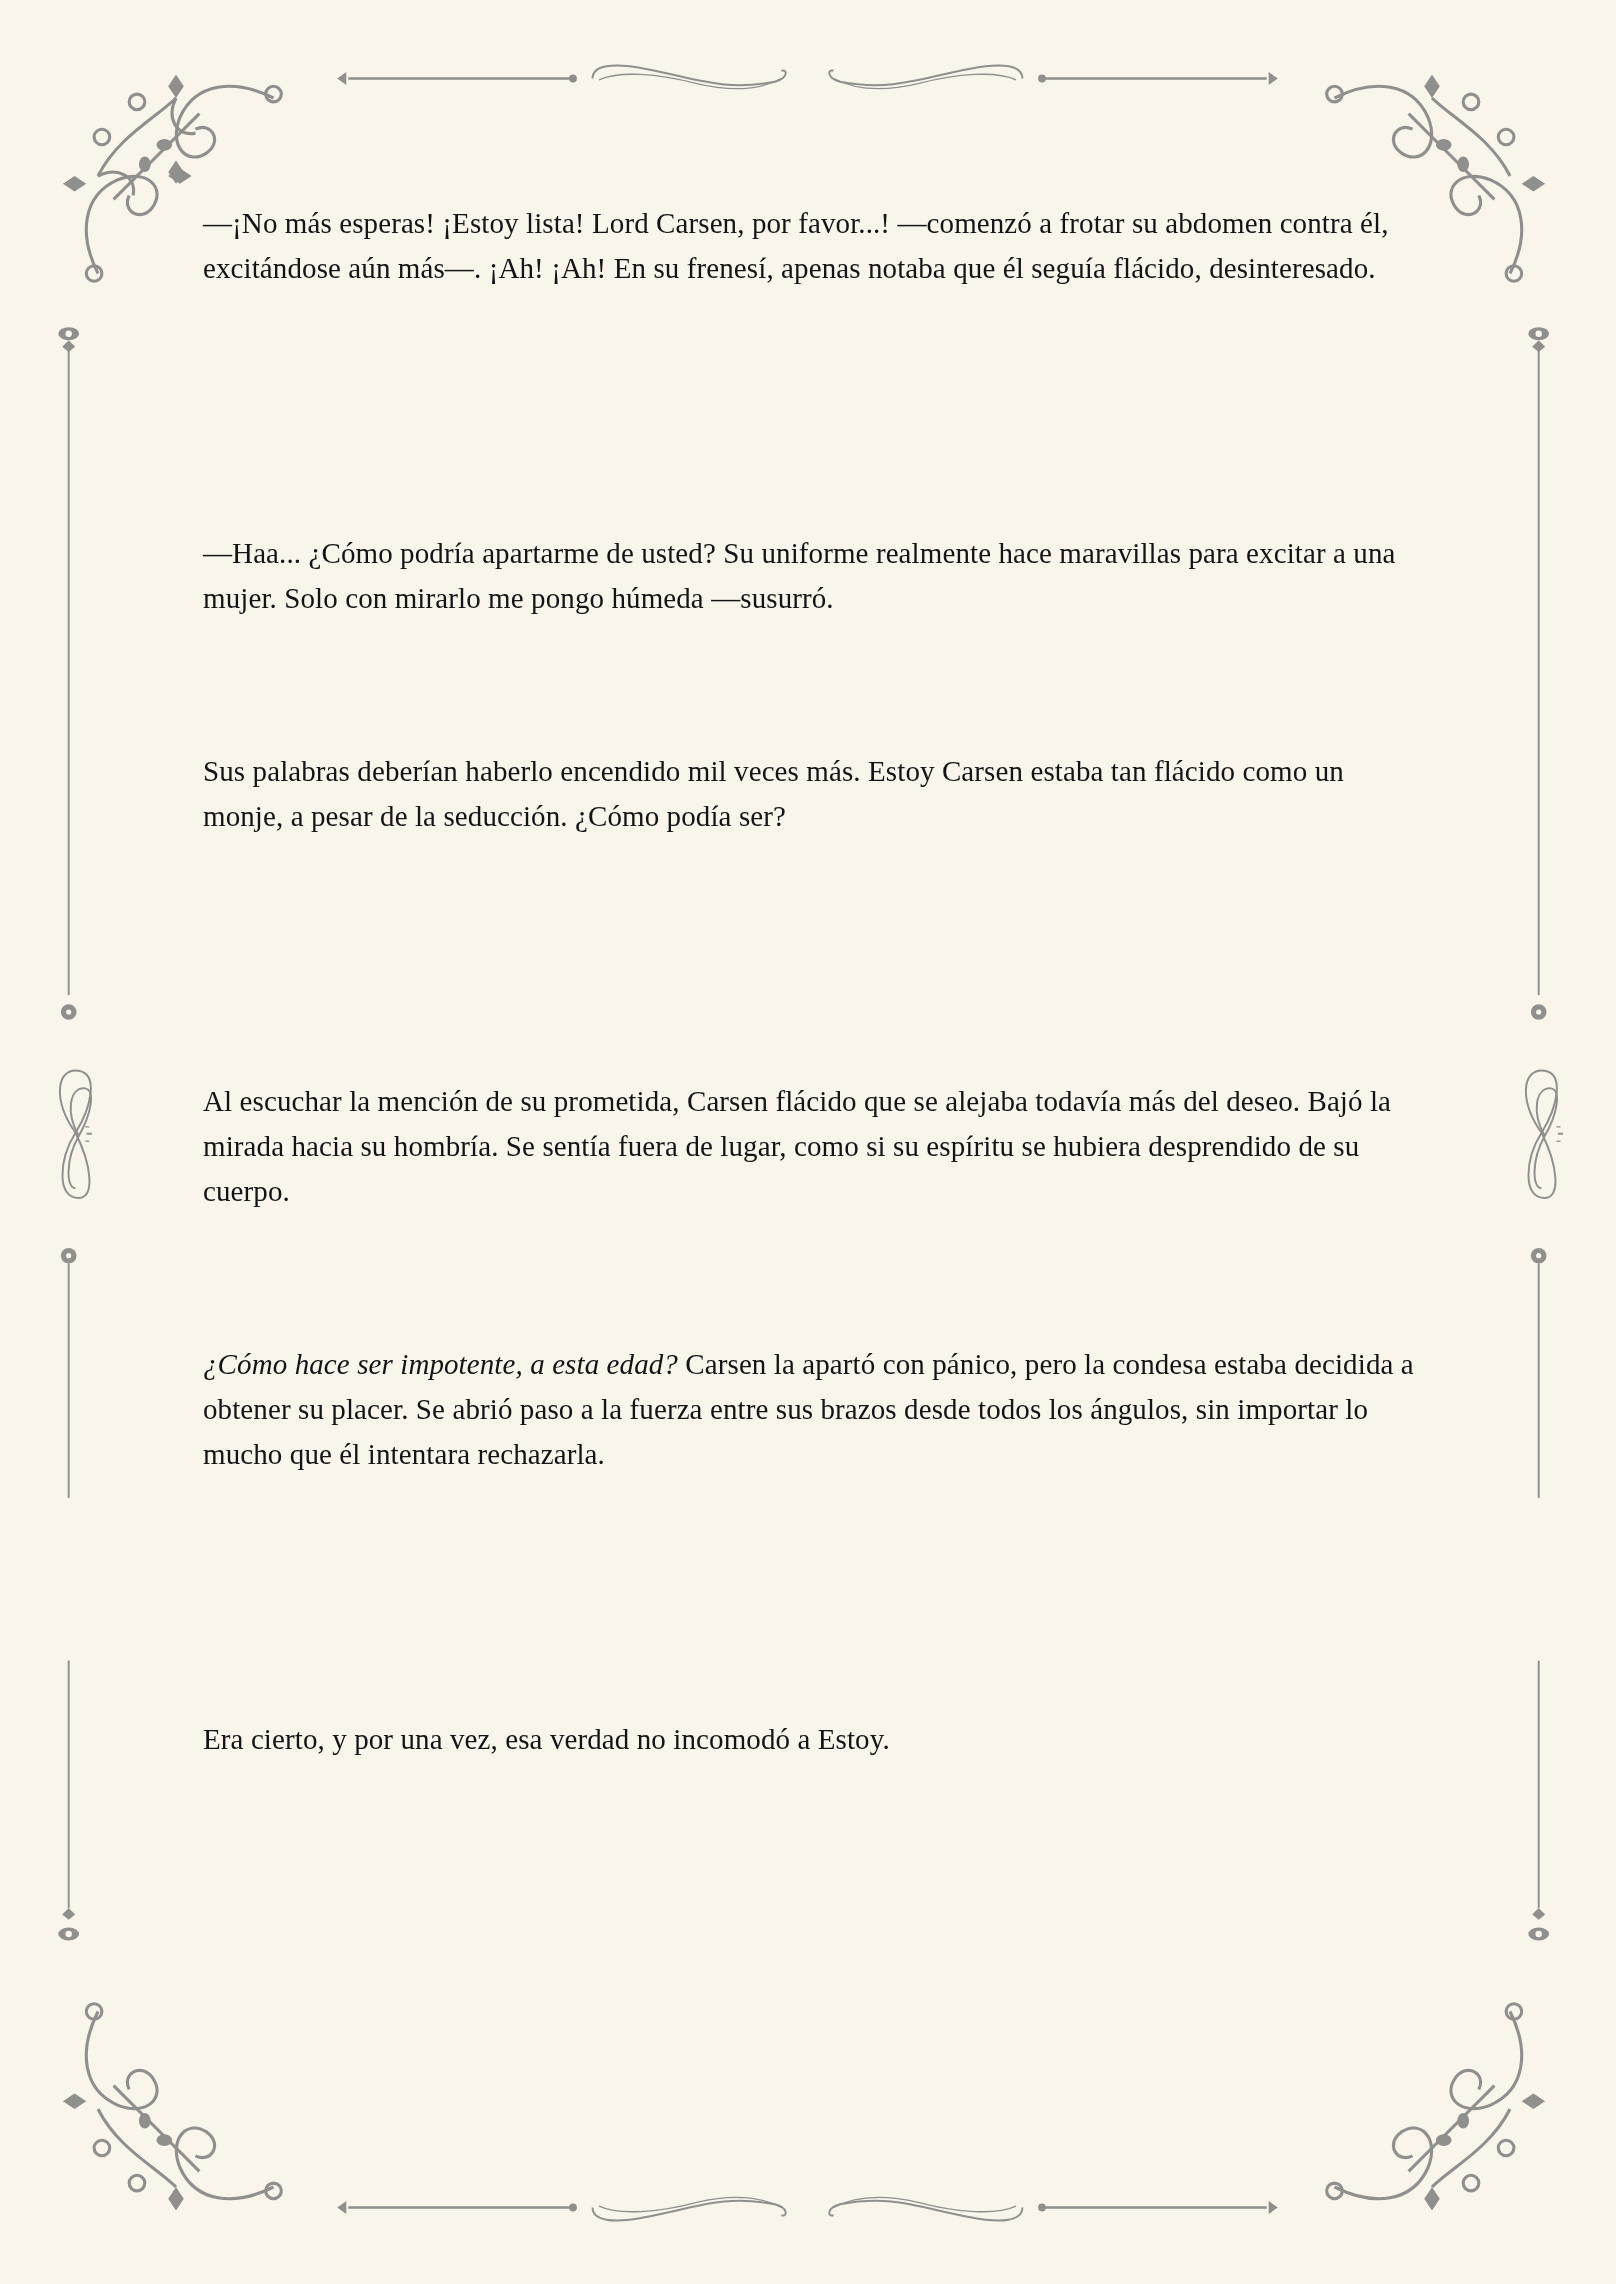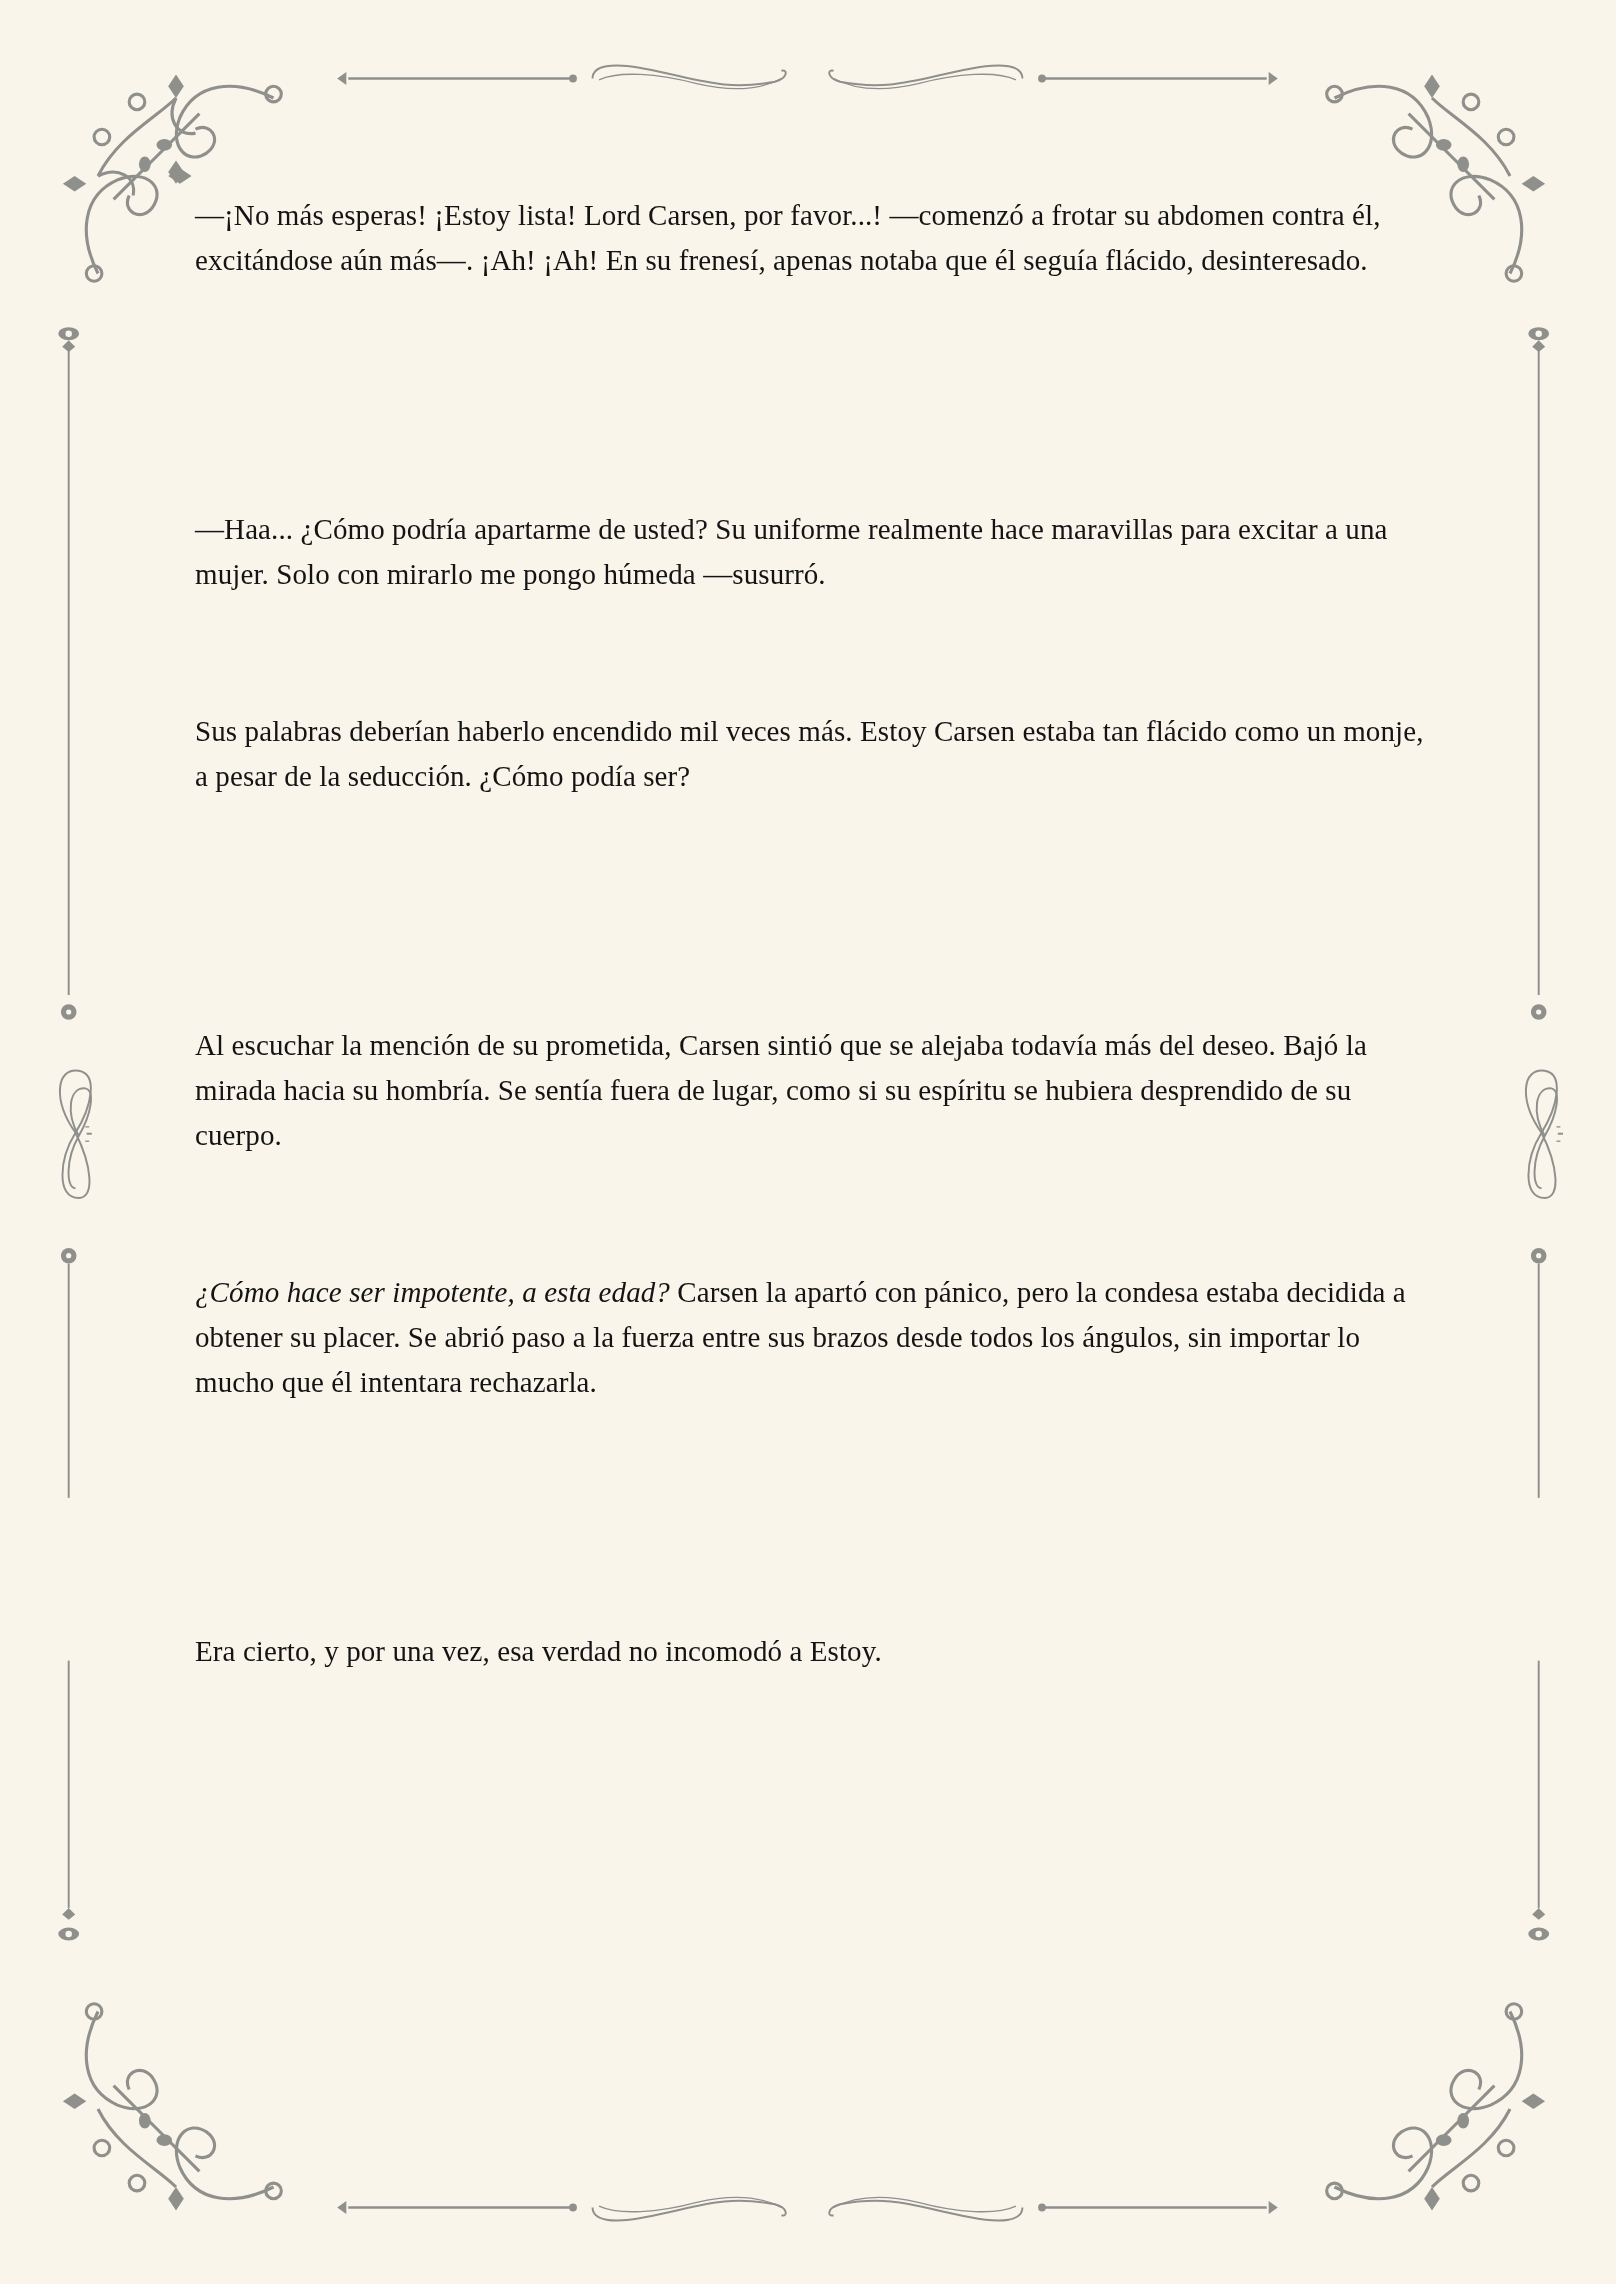--- a/index.html
+++ b/index.html
@@ -15,21 +15,21 @@
   .orn svg { display: block; width: 100%; height: 100%; }
   .text-block {
     position: absolute;
     left: 195px;
     top: 193px;
     width: 1237px;
   }
   .para {
     font-size: 29px;
     line-height: 45px;
-    margin: 0;
+    margin: 8px;
     letter-spacing: 0.1px;
   }
   .para em { font-style: italic; }
   .gap1 { height: 112px; }
 </style>
 </head>
 <body>
 
 <div class="orn" style="left:59px;top:59px;width:234px;height:234px;">
   <svg viewBox="0 0 120 120">
@@ -233,20 +233,20 @@
 
 <div class="text-block">
   <p class="para">—¡No más esperas! ¡Estoy lista! Lord Carsen, por favor...! —comenzó a frotar su abdomen contra él, excitándose aún más—. ¡Ah! ¡Ah! En su frenesí, apenas notaba que él seguía flácido, desinteresado.</p>
   <div class="gap1"></div>
   <div class="gap1" style="height:112px"></div>
   <p class="para">—Haa... ¿Cómo podría apartarme de usted? Su uniforme realmente hace maravillas para excitar a una mujer. Solo con mirarlo me pongo húmeda —susurró.</p>
   <div class="gap1"></div>
   <p class="para">Sus palabras deberían haberlo encendido mil veces más. Estoy Carsen estaba tan flácido como un monje, a pesar de la seducción. ¿Cómo podía ser?</p>
   <div class="gap1"></div>
   <div class="gap1"></div>
-  <p class="para">Al escuchar la mención de su prometida, Carsen sintió que se alejaba todavía más del deseo. Bajó la mirada hacia su hombría. Se sentía fuera de lugar, como si su espíritu se hubiera desprendido de su cuerpo.</p>
+  <p class="para">Al escuchar la mención de su prometida, Carsen flácido que se alejaba todavía más del deseo. Bajó la mirada hacia su hombría. Se sentía fuera de lugar, como si su espíritu se hubiera desprendido de su cuerpo.</p>
   <div class="gap1"></div>
   <p class="para"><em>¿Cómo hace ser impotente, a esta edad?</em><span> Carsen la apartó con pánico, pero la condesa estaba decidida a obtener su placer. Se abrió paso a la fuerza entre sus brazos desde todos los ángulos, sin importar lo mucho que él intentara rechazarla.</span></p>
   <div class="gap1"></div>
   <div class="gap1"></div>
   <p class="para">Era cierto, y por una vez, esa verdad no incomodó a Estoy.</p>
 </div>
 
 
 </body></html>

